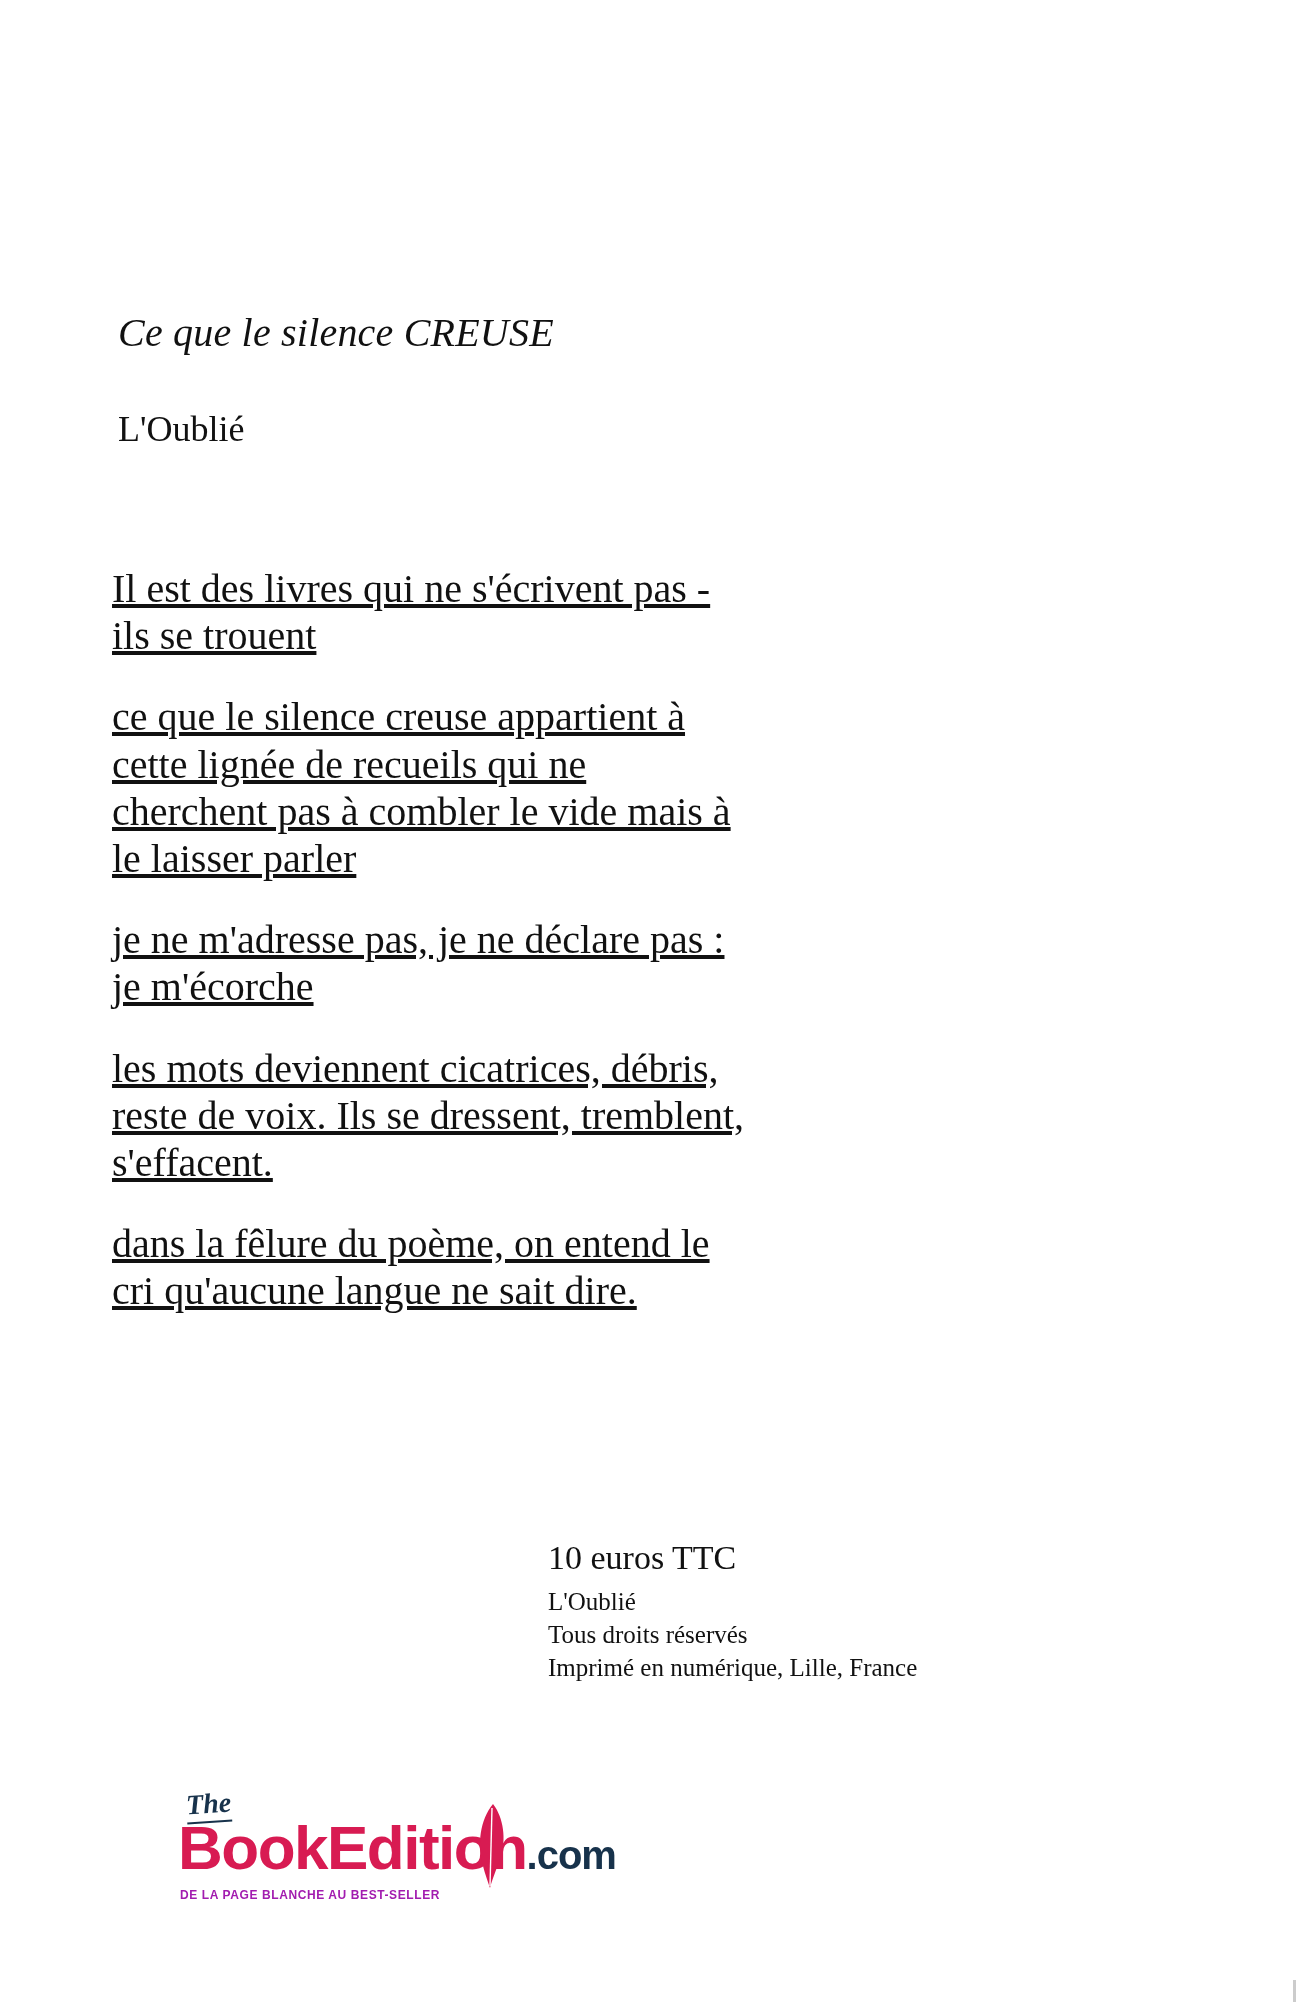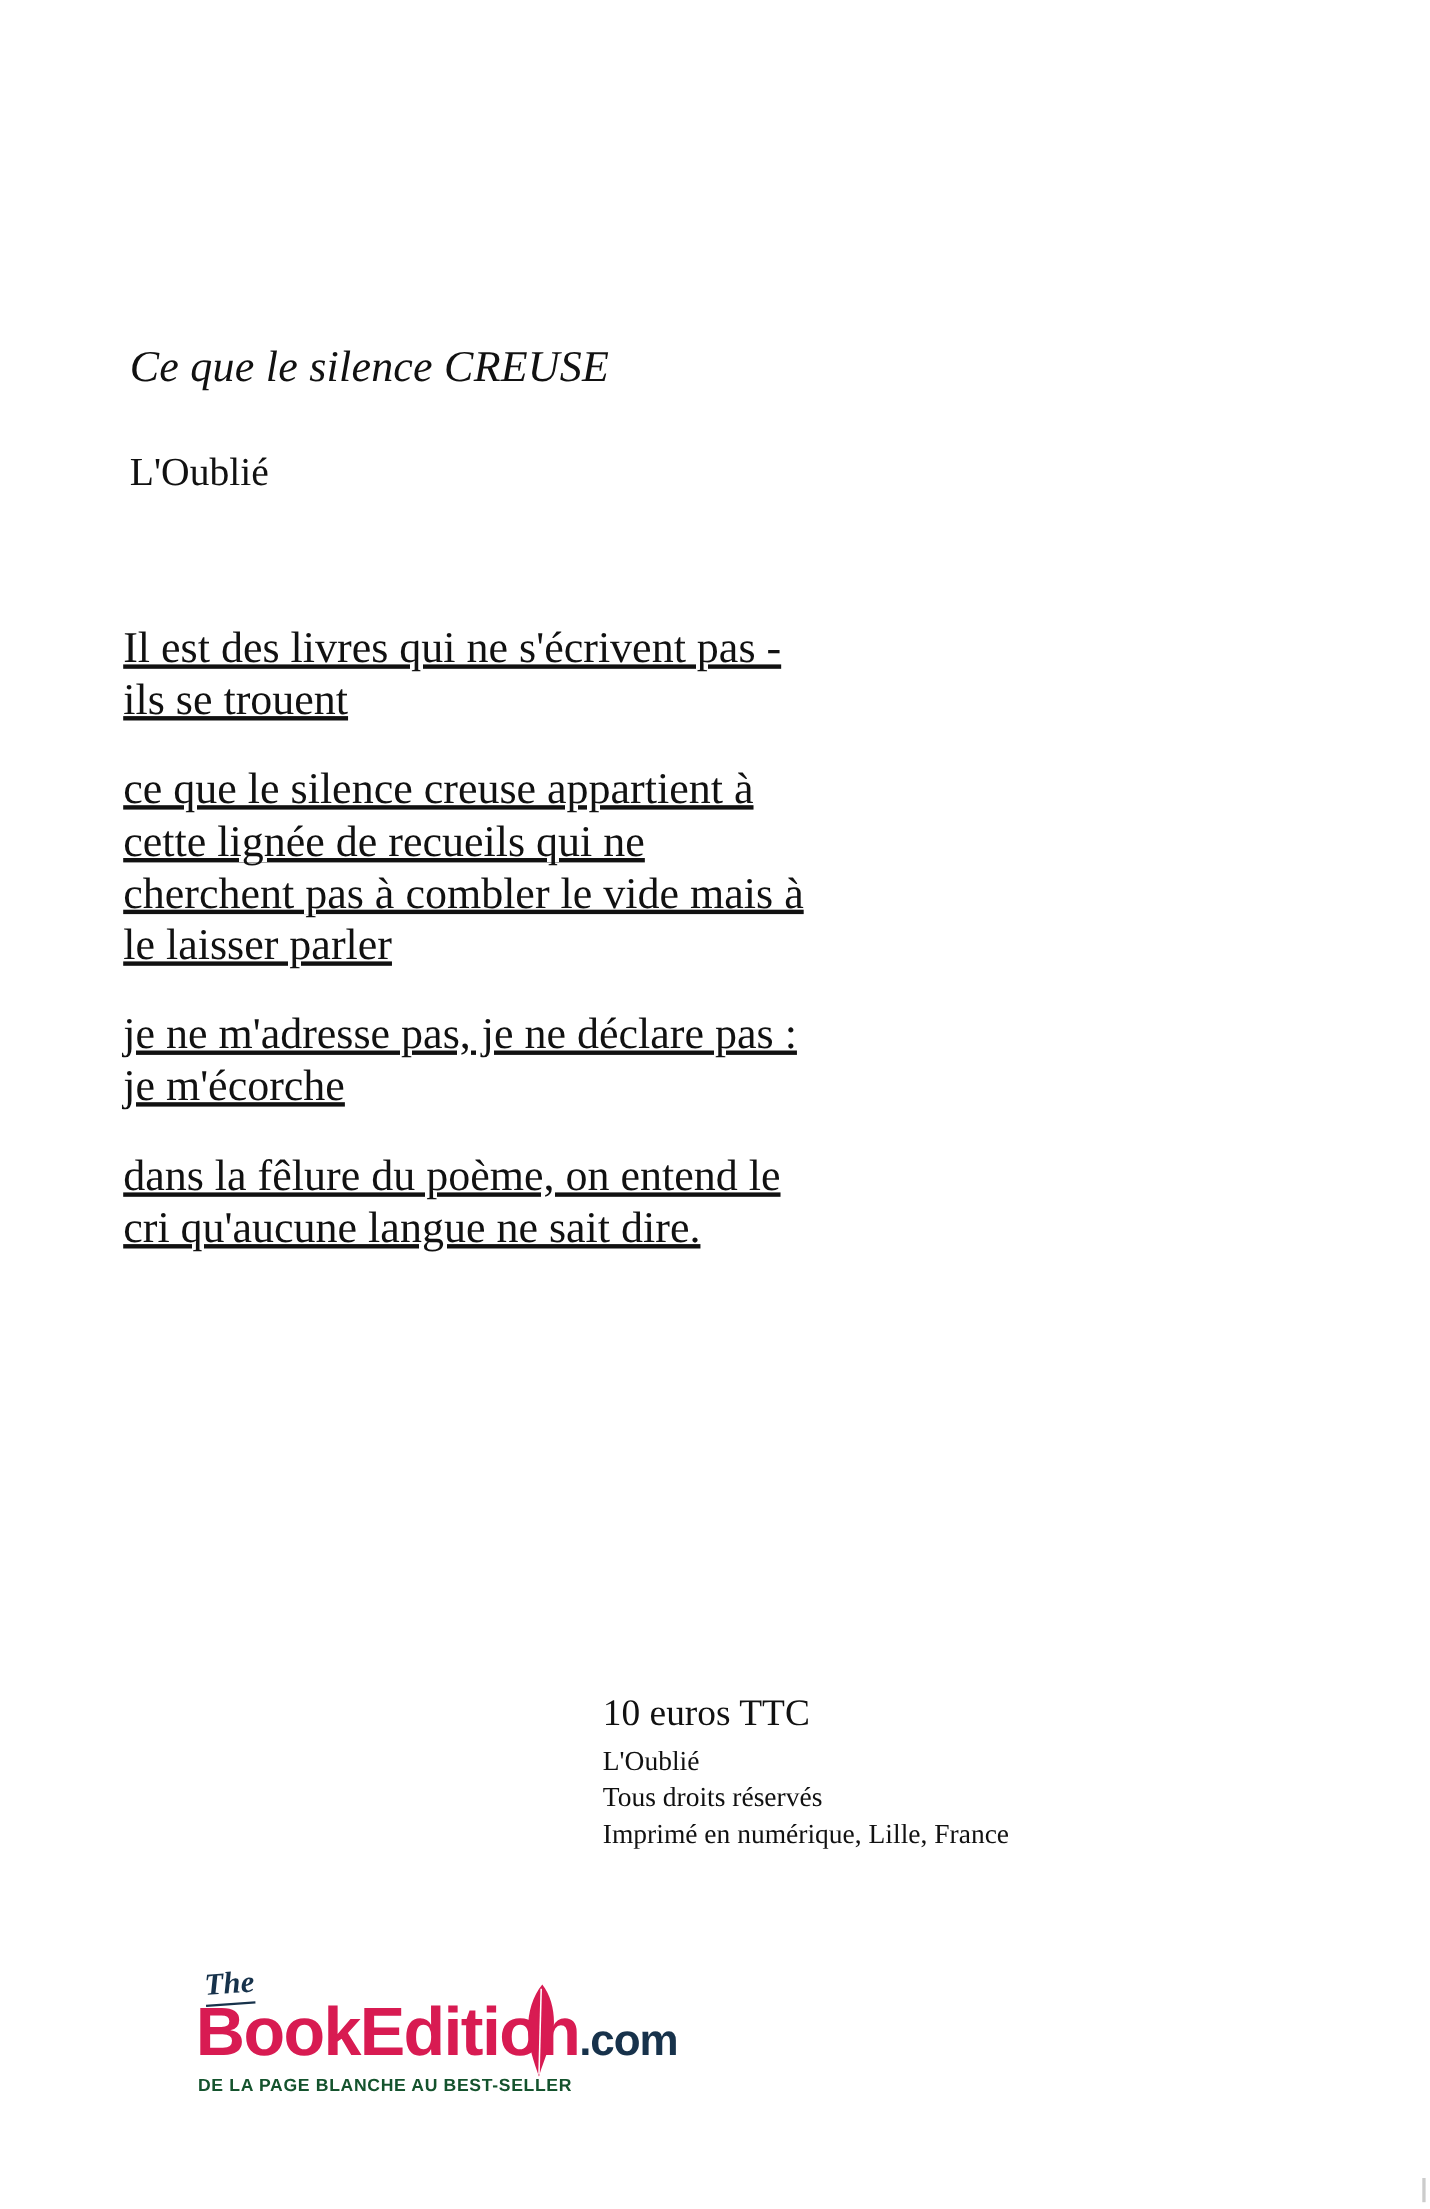--- a/index.html
+++ b/index.html
@@ -133,23 +133,23 @@
     top: 14px;
     width: 34px;
     height: 86px;
   }
   .logo-tagline {
     position: absolute;
     left: 2px;
     top: 100px;
     font-family: "Liberation Sans", sans-serif;
     font-weight: 700;
-    font-size: 16px;
+    font-size: 12px;
     letter-spacing: 0.6px;
-    color: #14532d;
+    color: #a21caf;
     white-space: nowrap;
   }
 
   .corner-mark {
     position: absolute;
     right: 4px;
     bottom: 6px;
     width: 3px;
     height: 22px;
     background: #cccccc;
@@ -166,20 +166,23 @@
 
   <div class="body-text">
     <p class="para"> Il est des livres qui ne s'écrivent pas -
 ils se trouent</p>
     <p class="para">ce que le silence creuse appartient à
 cette lignée de recueils qui ne
 cherchent pas à combler le vide mais à
 le laisser parler</p>
     <p class="para">je ne m'adresse pas, je ne déclare pas :
 je m'écorche</p>
+    <p class="para">les mots deviennent cicatrices, débris,
+reste de voix. Ils se dressent, tremblent,
+s'effacent.</p>
     <p class="para">dans la fêlure du poème, on entend le
 cri qu'aucune langue ne sait dire.</p>
   </div>
 
   <div class="colophon">
     <p class="price">10 euros TTC</p>
     <p class="colophon-line">L'Oublié</p>
     <p class="colophon-line">Tous droits réservés</p>
     <p class="colophon-line">Imprimé en numérique, Lille, France</p>
   </div>

